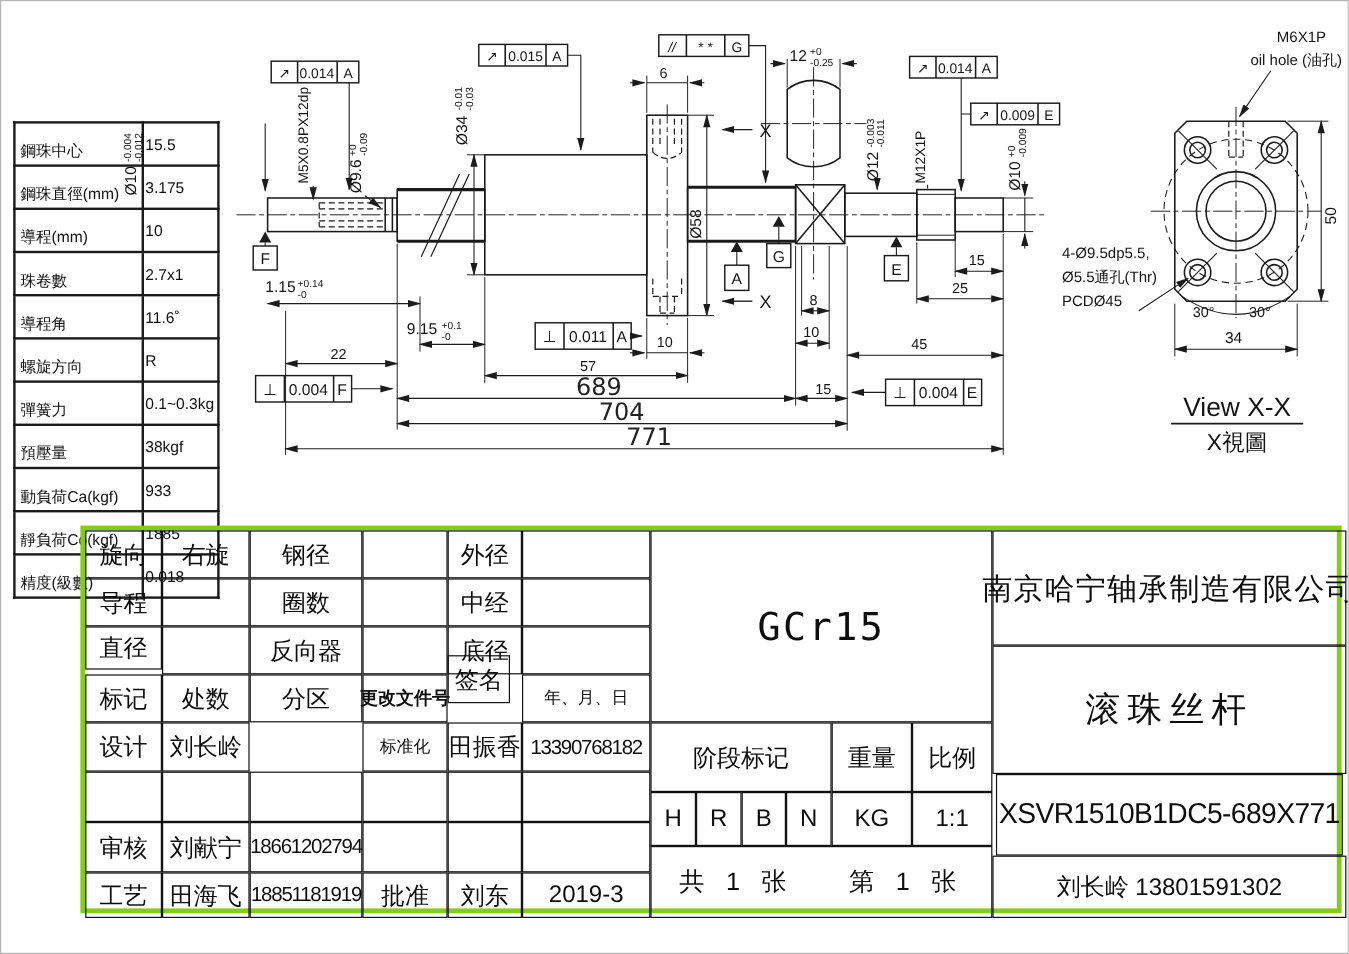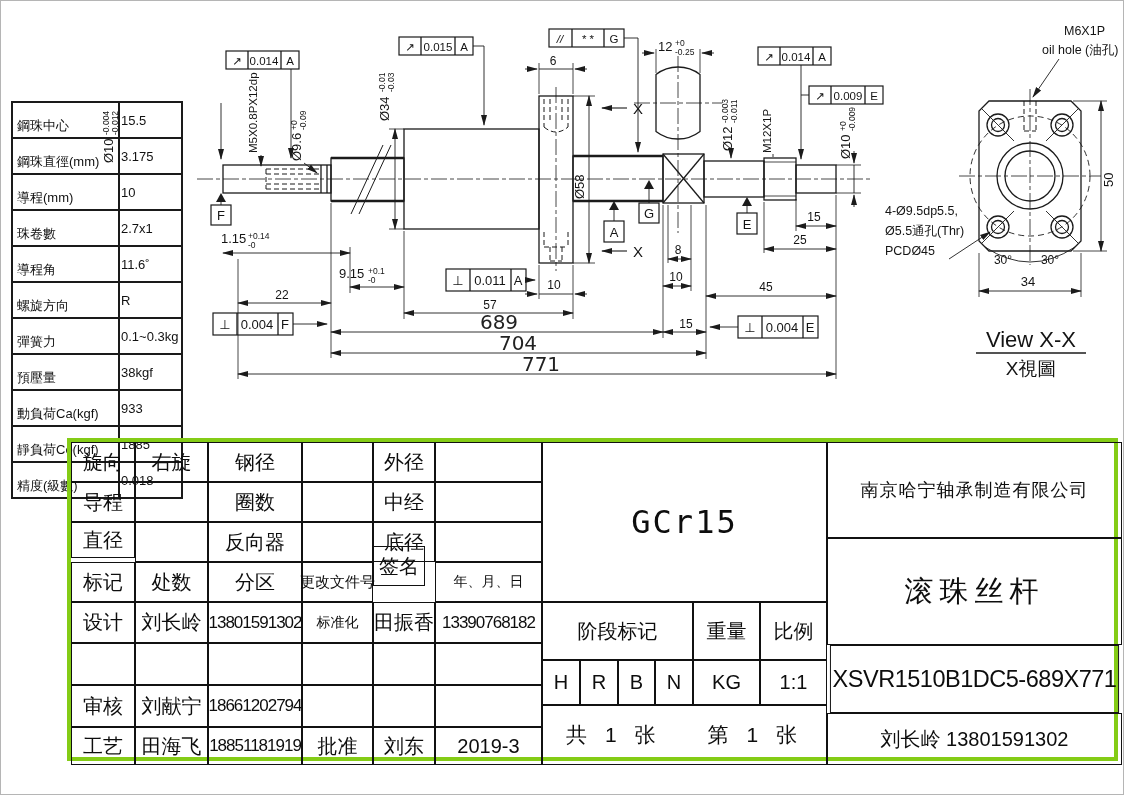--- a/index.html
+++ b/index.html
@@ -18,24 +18,24 @@
   .vsub{font:19px "Liberation Sans",sans-serif;text-anchor:middle;}
   
   .ptable{position:absolute;left:10px;top:100px;border-collapse:collapse;}
   .ptable td{border:2px solid #1a1a1a;height:22px;font-size:13px;color:#111;}
   .ptable td.pl{width:101px;padding:12px 0 0 4px;}
   .ptable td.pv{width:59px;text-align:left;}
   
   .tblock{position:absolute;left:66px;top:437px;width:1051px;height:323px;border:4px solid #84cc16;box-sizing:border-box;}
   .tc{position:absolute;box-sizing:border-box;border:1px solid #111;display:flex;align-items:center;justify-content:center;color:#0d0d0d;font-size:20px;white-space:nowrap;overflow:visible;}
   .f17{font-size:17px;letter-spacing:-1px;}
-  .f15{font-size:15px;}
+  .f15{font-size:15px;font-weight:bold;}
   .f18{font-size:14px;}
   .mat{font-family:"DejaVu Sans Mono",monospace;font-size:32px;letter-spacing:2px;}
-  .comp{font-size:18px;letter-spacing:1px;}
+  .comp{font-size:25px;letter-spacing:1px;}
   .prod{font-size:29px;letter-spacing:6px;}
   .model{font-size:24px;letter-spacing:-0.5px;transform:scaleX(0.98);}
   .sig{font-size:20px;}
   .sheetrow{justify-content:space-around;font-size:21px;letter-spacing:6px;}
 </style>
 </head>
 <body>
 
 <div class="canvas">
 
@@ -463,21 +463,20 @@
 
     <div class="tc" style="left:0;top:120px;width:64px;height:40px">标记</div>
     <div class="tc" style="left:64px;top:120px;width:73px;height:40px">处数</div>
     <div class="tc" style="left:137px;top:120px;width:94px;height:40px">分区</div>
     <div class="tc f15" style="left:231px;top:120px;width:71px;height:40px">更改文件号</div>
     <div class="tc" style="left:302px;top:104px;width:52px;height:40px">签名</div>
     <div class="tc f18" style="left:364px;top:120px;width:107px;height:40px">年、月、日</div>
 
     <div class="tc" style="left:0;top:160px;width:64px;height:41px">设计</div>
     <div class="tc" style="left:64px;top:160px;width:73px;height:41px">刘长岭</div>
-    <div class="tc f17" style="left:137px;top:160px;width:94px;height:41px">13801591302</div>
     <div class="tc f18" style="left:231px;top:160px;width:71px;height:41px">标准化</div>
     <div class="tc" style="left:302px;top:160px;width:62px;height:41px">田振香</div>
     <div class="tc f17" style="left:364px;top:160px;width:107px;height:41px">13390768182</div>
 
     <div class="tc" style="left:0;top:201px;width:64px;height:42px"></div>
     <div class="tc" style="left:64px;top:201px;width:73px;height:42px"></div>
     <div class="tc" style="left:137px;top:201px;width:94px;height:42px"></div>
     <div class="tc" style="left:231px;top:201px;width:71px;height:42px"></div>
     <div class="tc" style="left:302px;top:201px;width:62px;height:42px"></div>
     <div class="tc" style="left:364px;top:201px;width:107px;height:42px"></div>

